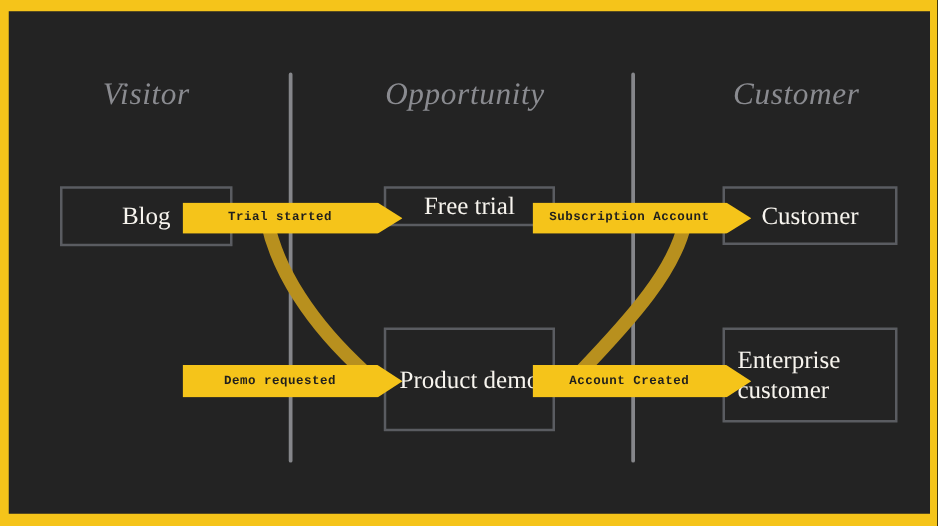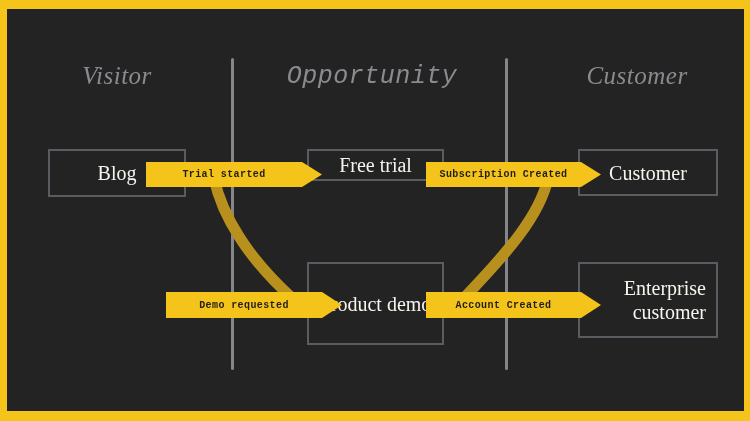--- a/index.html
+++ b/index.html
@@ -31,21 +31,21 @@
 
   .col-header {
     position: absolute;
     top: 62px;
     font: italic 25px "Liberation Serif", "DejaVu Serif", serif;
     color: var(--header-text);
     text-align: center;
     letter-spacing: 0.5px;
   }
   .h-visitor     { left: 37px;  width: 160px; }
-  .h-opportunity { left: 282px; width: 180px; font-family: Liberation Mono, monospace; }
+  .h-opportunity { left: 282px; width: 180px; }
   .h-customer    { left: 557px; width: 160px; }
 
   .divider {
     position: absolute;
     top: 58px;
     width: 3px;
     height: 312px;
     background: var(--divider);
     border-radius: 2px;
   }
@@ -54,21 +54,21 @@
 
   .node {
     position: absolute;
     border: 2px solid var(--box-border);
     background: var(--background);
     color: var(--box-text);
     font: 20px "Liberation Serif", "DejaVu Serif", serif;
     display: flex;
     align-items: center;
     justify-content: center;
-    text-align: right;
+    text-align: left;
     line-height: 1.2;
     padding: 2px 10px;
   }
   .n-blog        { left: 48px;  top: 149px; width: 138px; height: 48px; }
   .n-free-trial  { left: 307px; top: 149px; width: 137px; height: 32px; }
   .n-customer    { left: 578px; top: 149px; width: 140px; height: 47px; }
   .n-product     { left: 307px; top: 262px; width: 137px; height: 83px; }
   .n-enterprise  { left: 578px; top: 262px; width: 140px; height: 76px; }
 
   .curves {
@@ -88,21 +88,21 @@
     padding-right: 20px;
     font-family: Liberation Mono, monospace;
     font-size: 10px;
     font-weight: bold;
     letter-spacing: 0.4px;
     color: var(--arrow-text);
     white-space: nowrap;
   }
   .a-trial        { left: 146px; top: 162px; width: 176px; height: 25px; }
   .a-subscription { left: 426px; top: 162px; width: 175px; height: 25px; }
-  .a-demo         { left: 146px; top: 292px; width: 176px; height: 26px; margin-left: 20px; }
+  .a-demo         { left: 146px; top: 292px; width: 176px; height: 26px; }
   .a-account      { left: 426px; top: 292px; width: 175px; height: 26px; }
 </style>
 </head>
 <body>
 
 <div class="frame">
   <div class="canvas"></div>
 
   <div class="divider d1"></div>
   <div class="divider d2"></div>
@@ -119,21 +119,21 @@
 
   <svg class="curves" viewBox="0 0 750 421" aria-hidden="true">
     <path d="M 214 178 C 222 216, 248 258, 292 298" fill="none" style="stroke: var(--curve, #B8901E);" stroke-width="11"></path>
     <path d="M 548 178 C 540 216, 506 254, 464 298" fill="none" style="stroke: var(--curve, #B8901E);" stroke-width="11"></path>
   </svg>
 
   <div class="arrow a-trial">
     <span>Trial started</span>
   </div>
   <div class="arrow a-subscription">
-    <span>Subscription Created</span>
+    <span>Subscription Account</span>
   </div>
   <div class="arrow a-demo">
     <span>Demo requested</span>
   </div>
   <div class="arrow a-account">
     <span>Account Created</span>
   </div>
 </div>
 
 </body></html>

